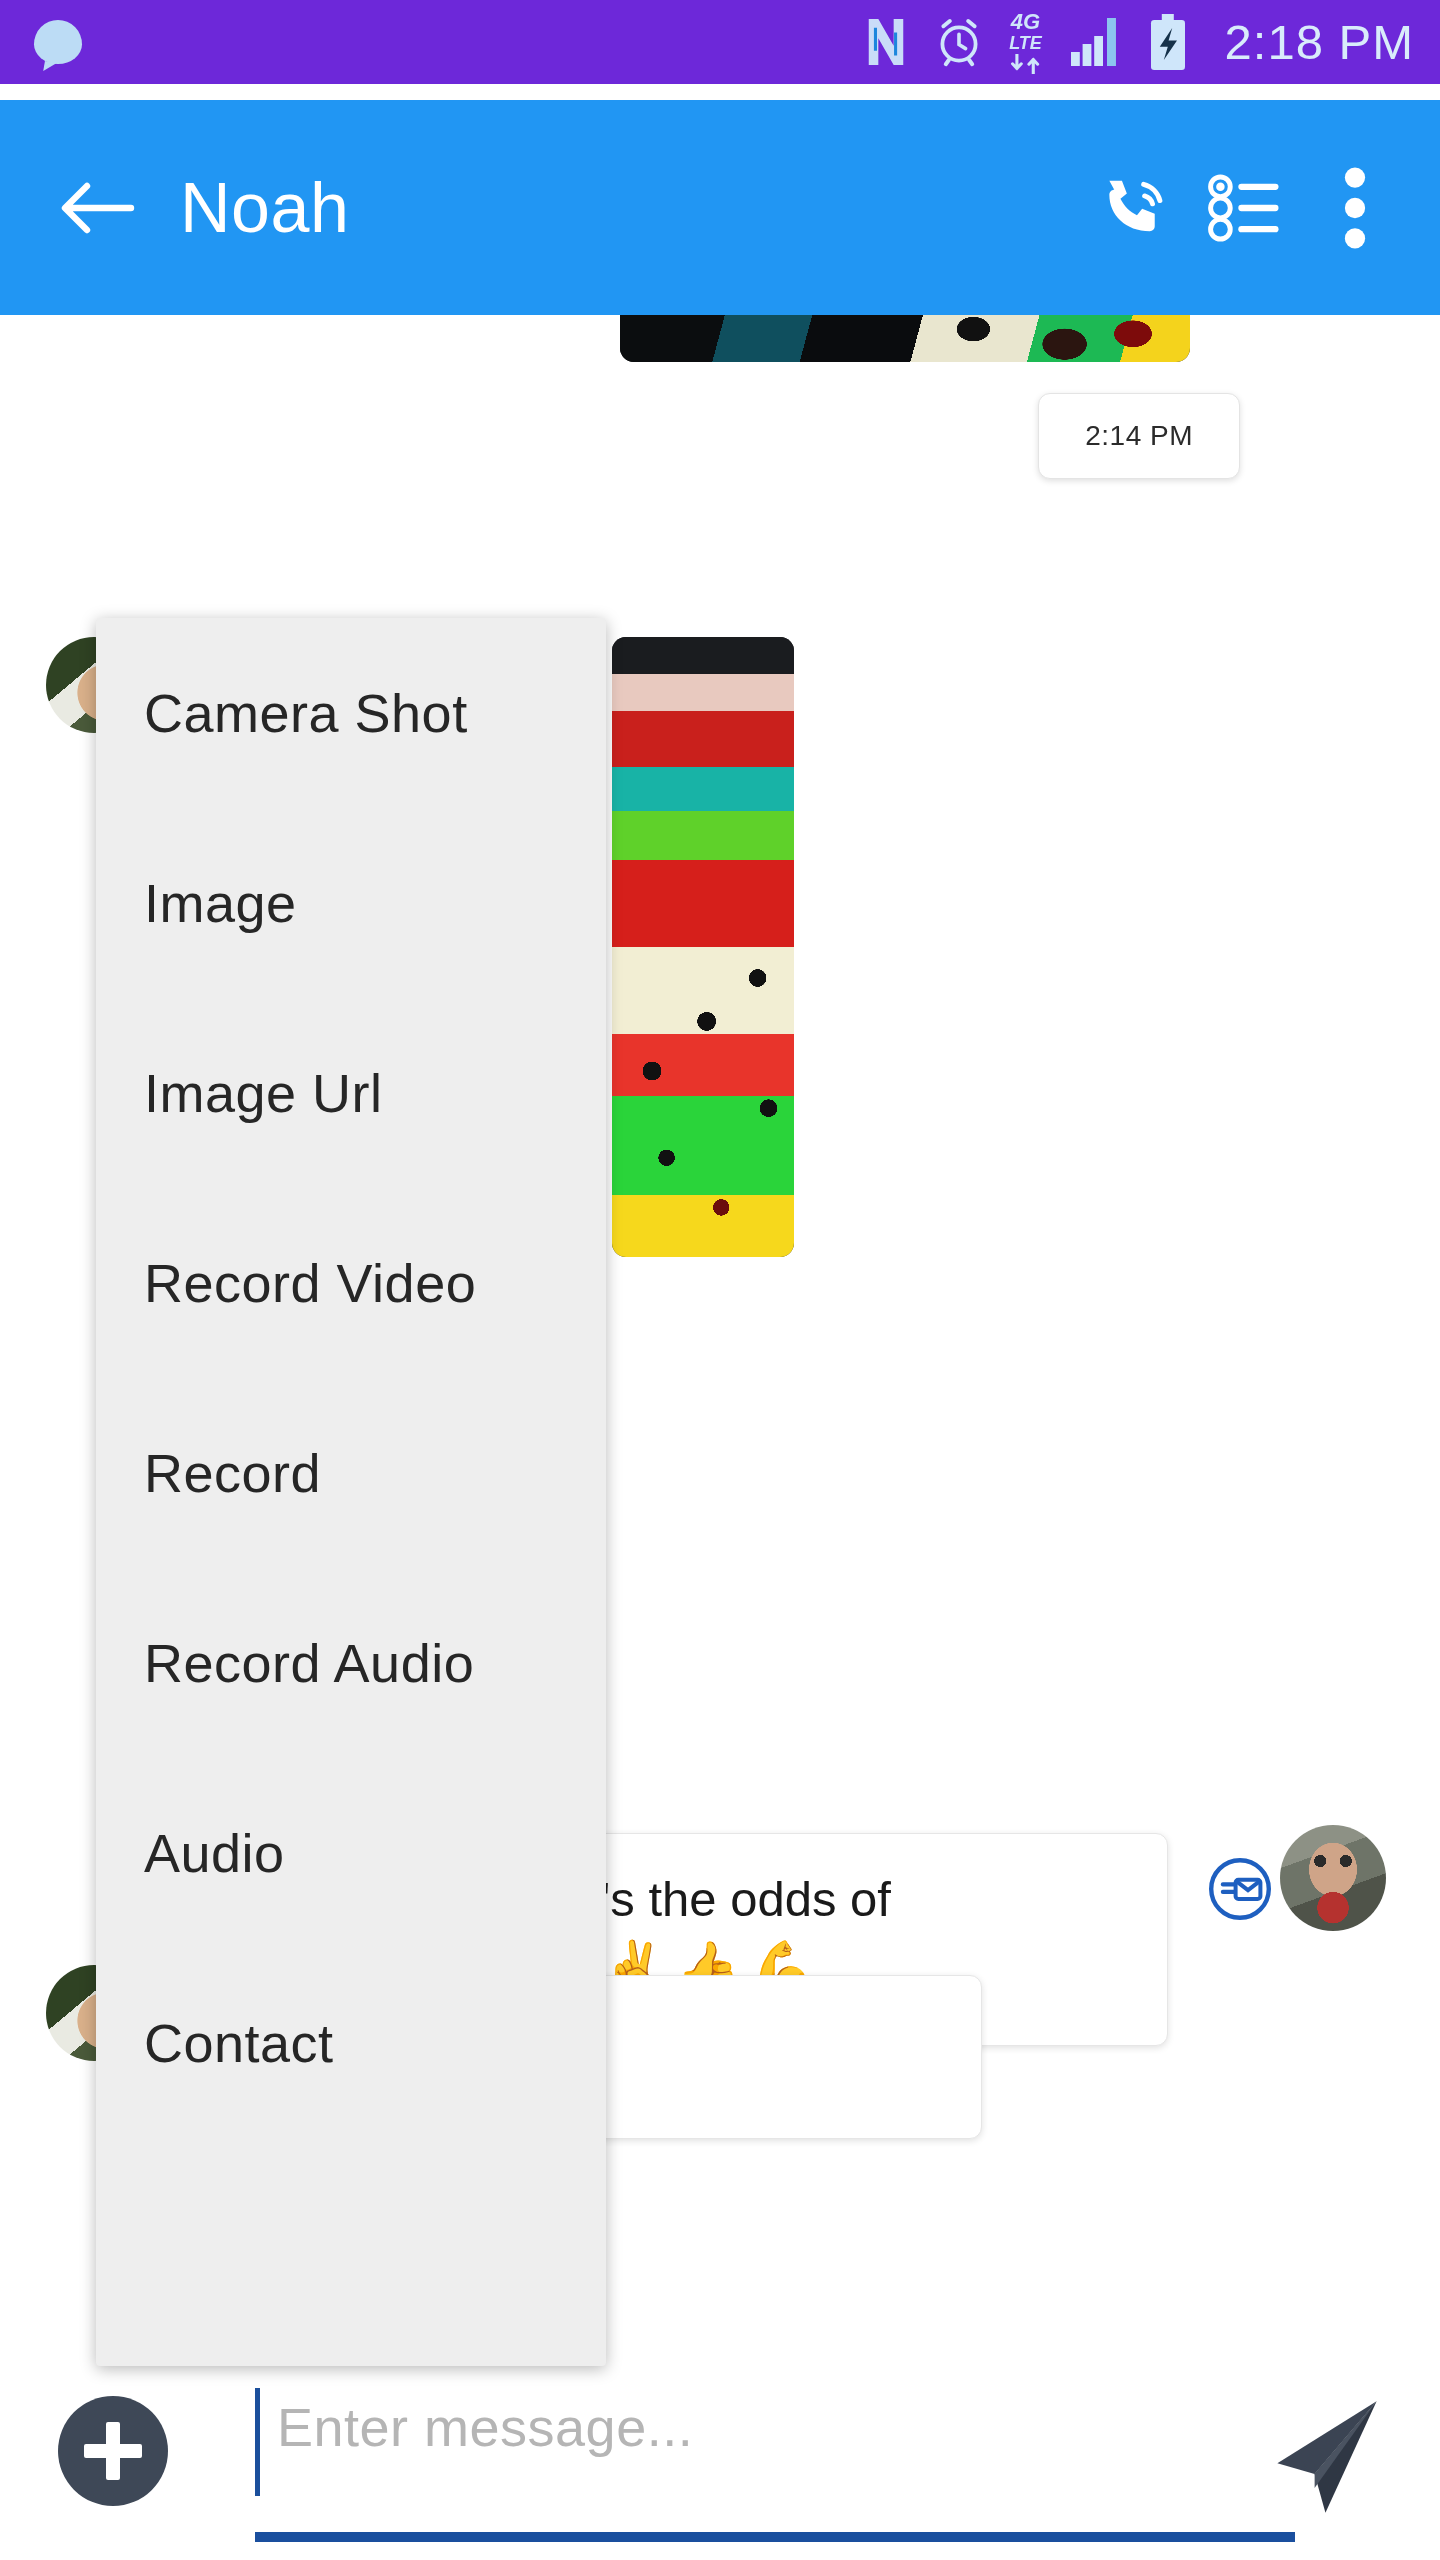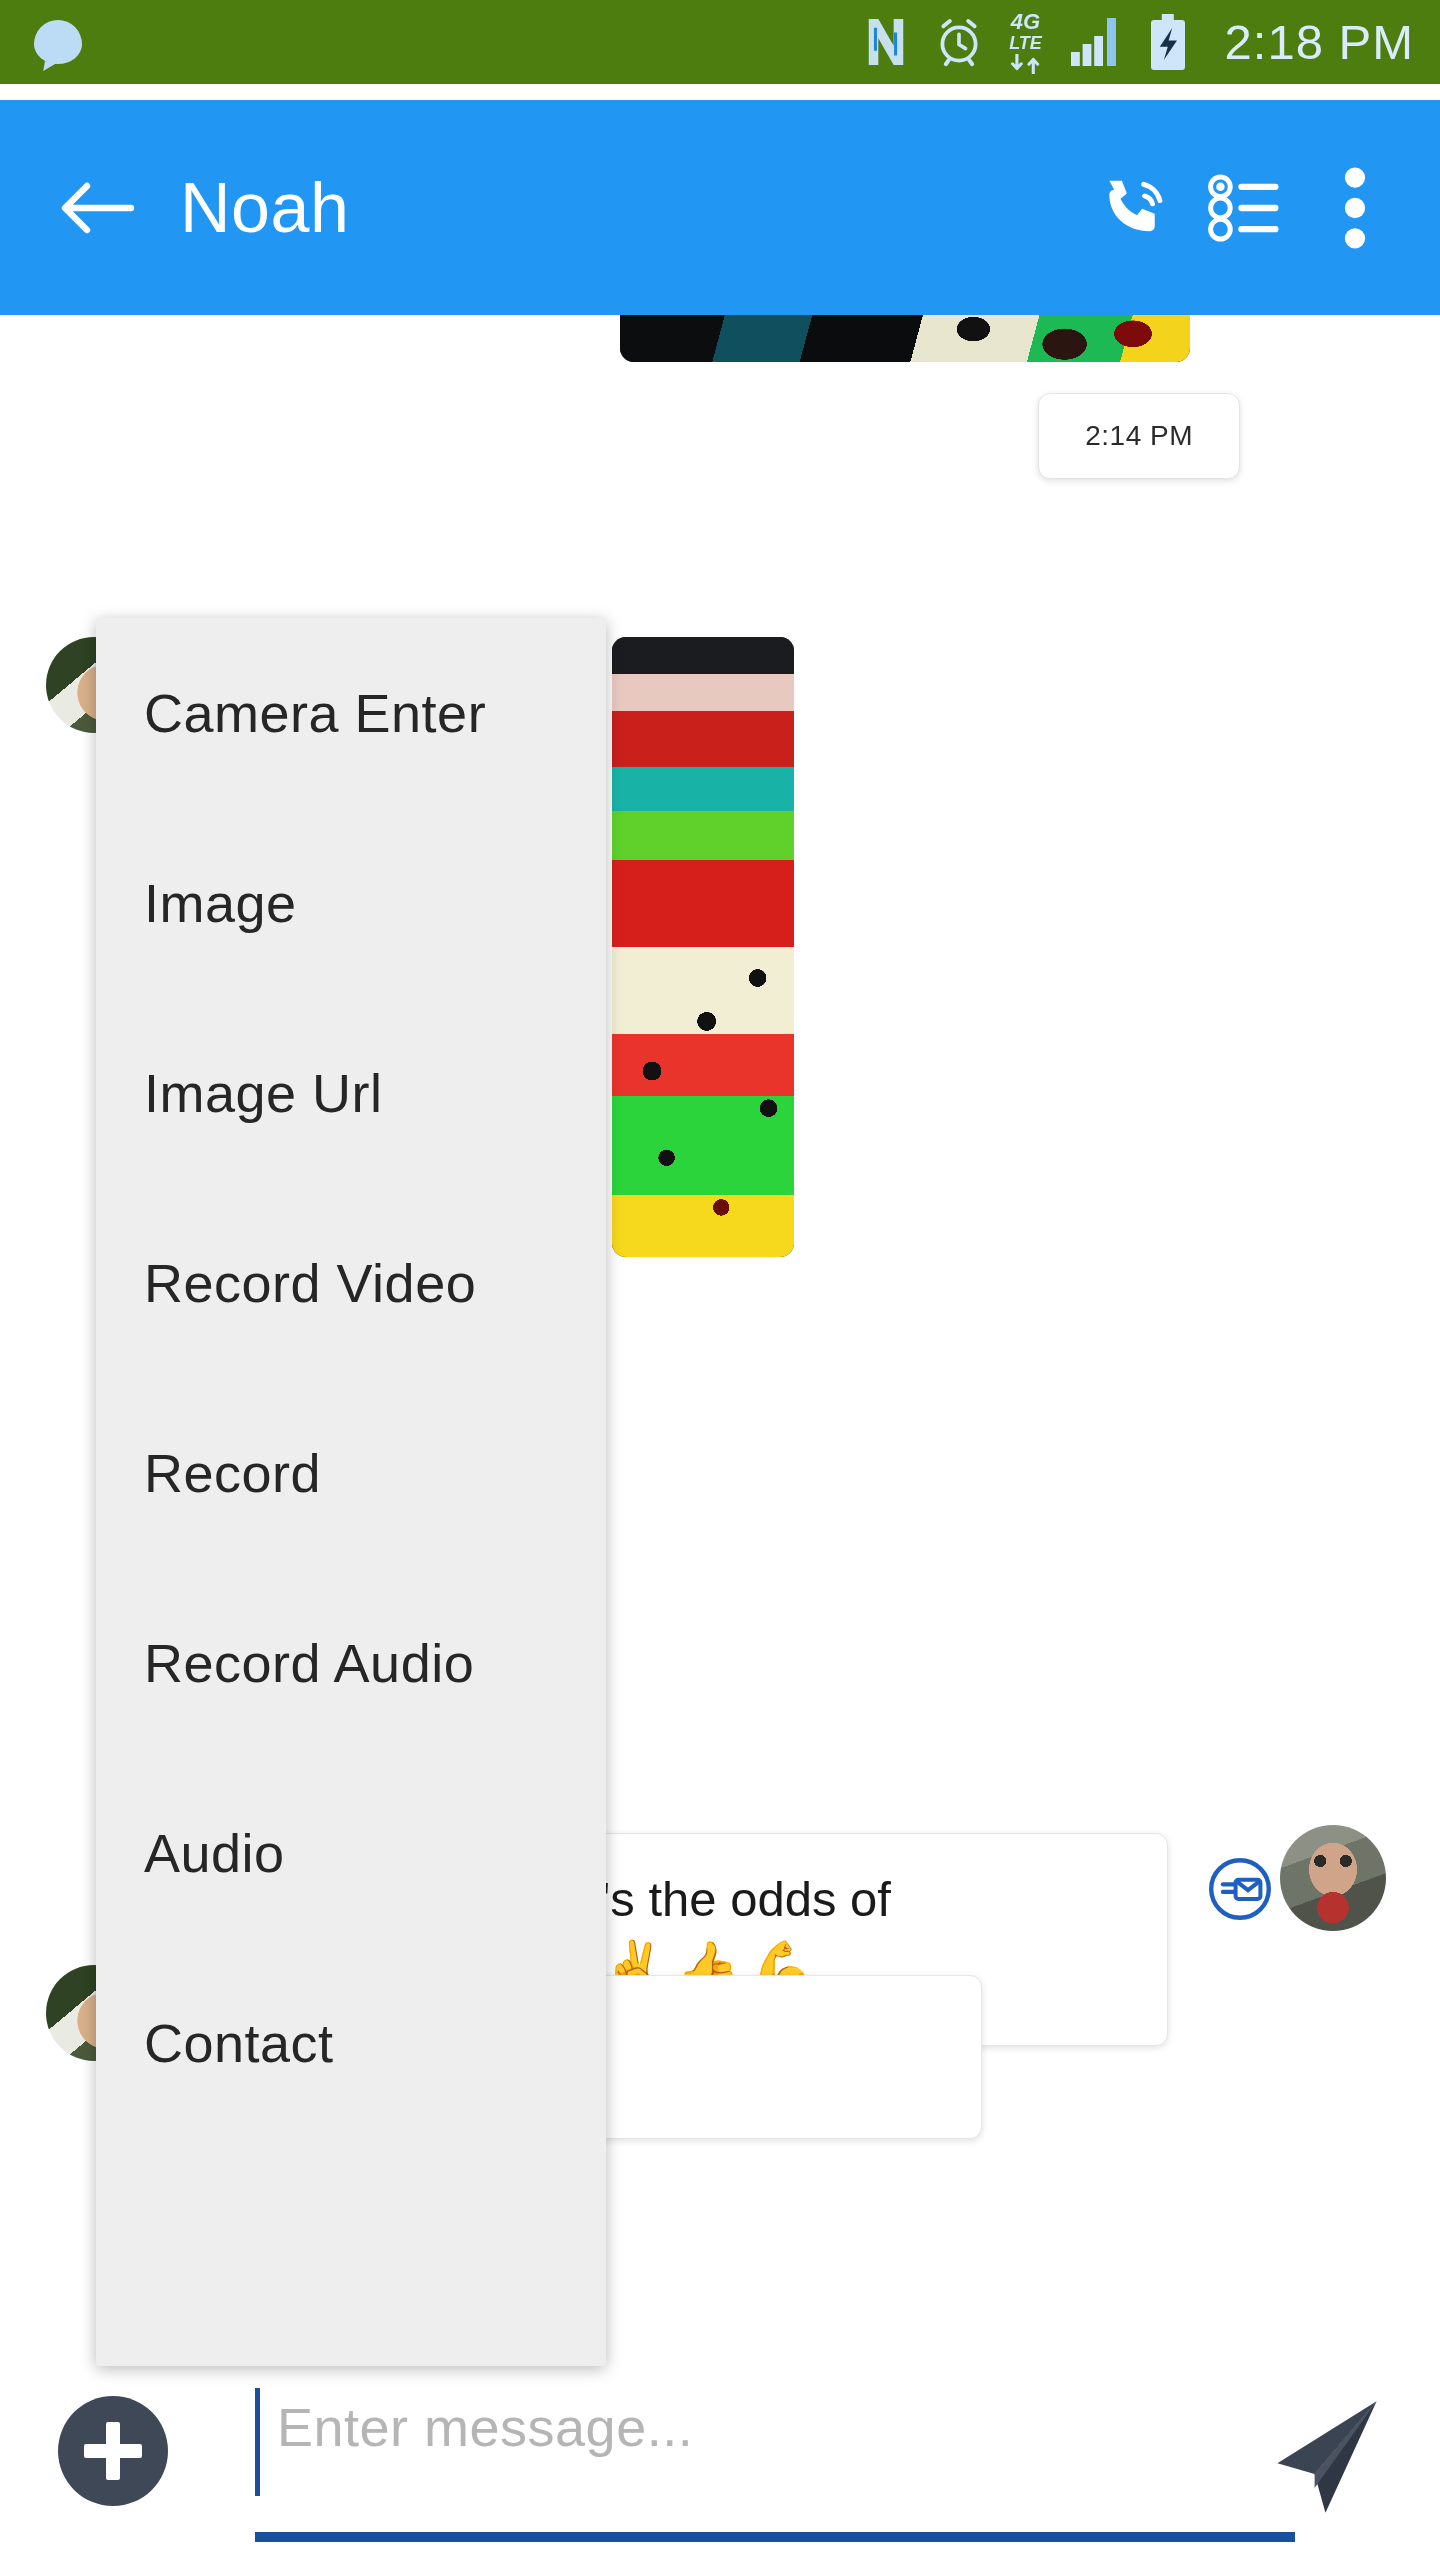--- a/index.html
+++ b/index.html
@@ -7,21 +7,21 @@
   body {
     font-family:"Liberation Sans", sans-serif;
     background:#ffffff;
     position:relative;
     -webkit-font-smoothing:antialiased;
   }
 
   
   #status-bar{
     position:absolute; left:0; top:0; width:1440px; height:84px;
-    background:#4d7c0f; display:flex; align-items:center;
+    background:#6d28d9; display:flex; align-items:center;
     padding:0 26px 0 34px;
   }
   #status-left{ display:flex; align-items:center; flex:1; }
   .chat-bubble-icon{
     width:48px; height:44px; background:#bcdcf5; border-radius:50% 50% 50% 50%/55% 55% 45% 45%;
     position:relative;
   }
   .chat-bubble-icon:after{
     content:""; position:absolute; left:10px; bottom:-8px;
     border-left:12px solid #bcdcf5; border-bottom:10px solid transparent;
@@ -327,21 +327,21 @@
 
   <div class="avatar-small" id="avatar-msg2"></div>
 
   <div id="bubble-incoming">
     <div id="bubble-incoming-text">nny guy</div>
   </div>
 </div>
 
 <div id="attachment-menu">
   <div class="menu-item">
-      <span>Camera Enter</span>
+      <span>Camera Shot</span>
     </div>
   <div class="menu-item">
       <span>Image</span>
     </div>
   <div class="menu-item">
       <span>Image Url</span>
     </div>
   <div class="menu-item">
       <span>Record Video</span>
     </div>

